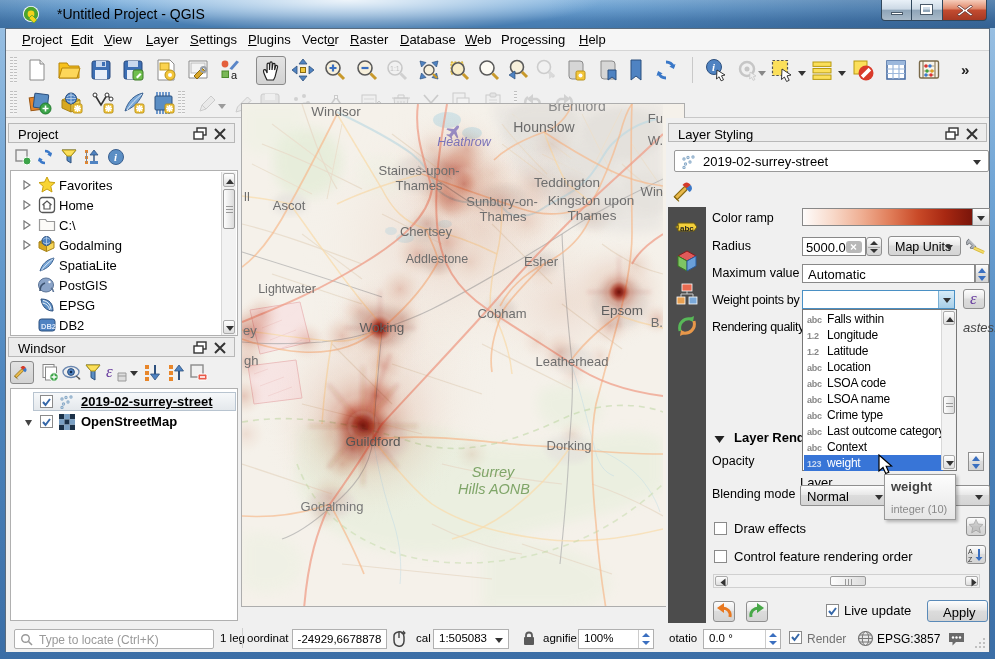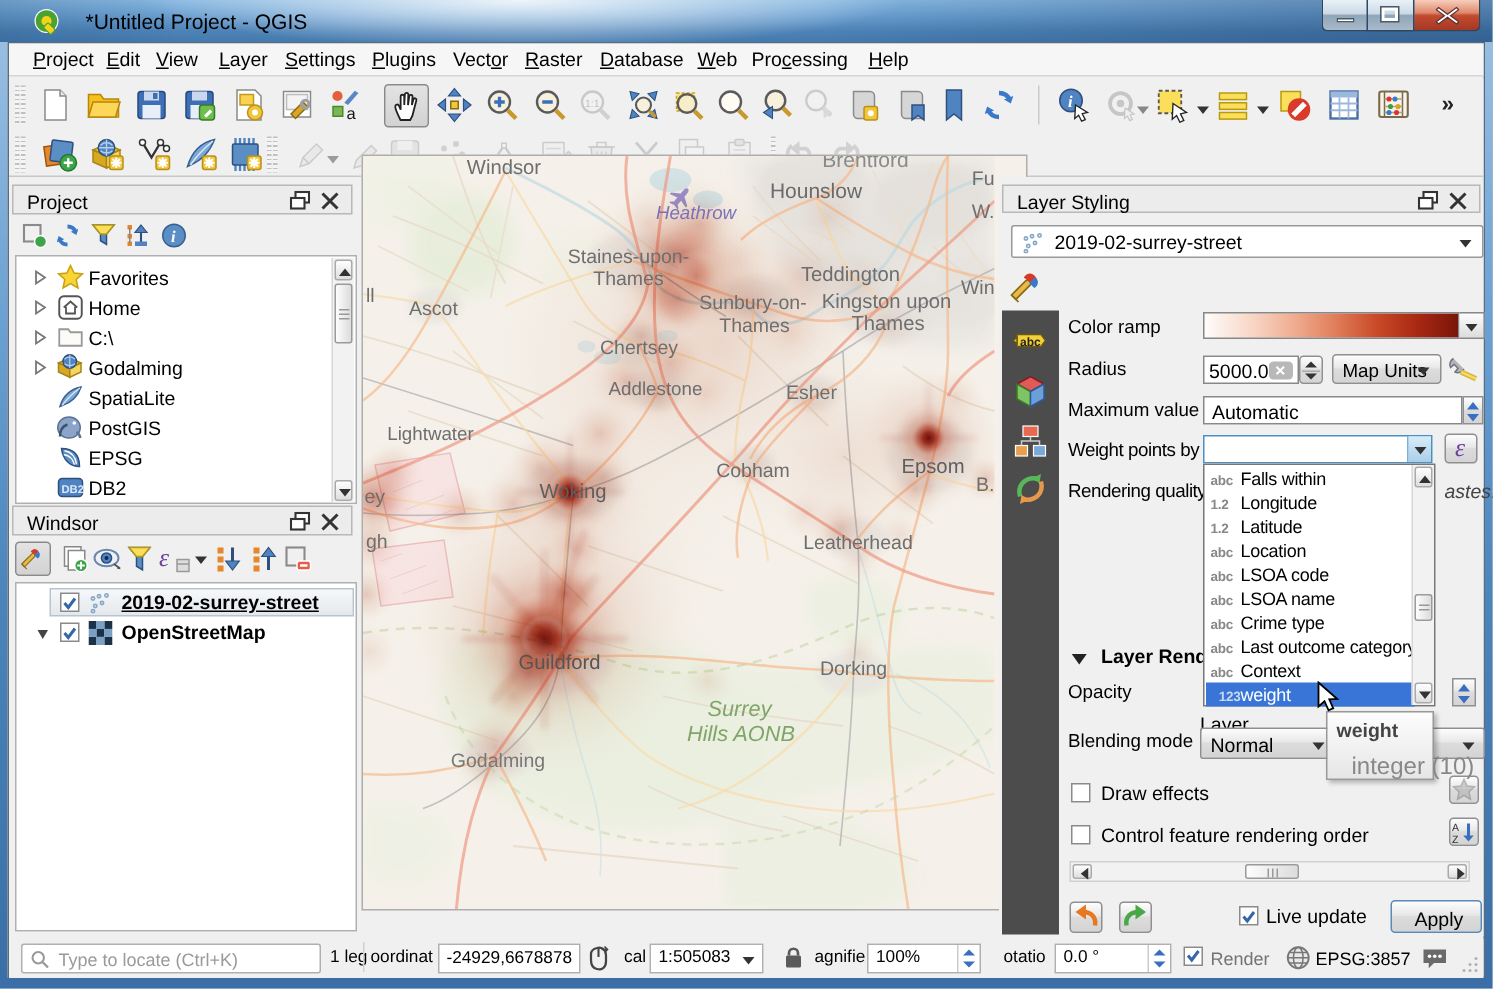--- a/index.html
+++ b/index.html
@@ -44,21 +44,21 @@
 
 .combo { position:absolute; background:#fff; border:1px solid #999; border-radius:2px; font-size:13px; color:#000; }
 .btnc { position:absolute; background:linear-gradient(180deg,#fdfdfd,#e8e8e8 45%,#dcdcdc 50%,#d4d4d4); border:1px solid #8f8f8f; border-radius:3px; }
 .arrow-d { width:0; height:0; border-left:4px solid transparent; border-right:4px solid transparent; border-top:5px solid #333; position:absolute; }
 .chk { position:absolute; width:13px; height:13px; background:#fff; border:1px solid #8a8a8a; }
 .lbl { position:absolute; color:#000; font-size:13px; white-space:nowrap; }
 .sbthumb { position:absolute; background:linear-gradient(90deg,#fdfdfd,#dcdcdc); border:1px solid #9a9a9a; border-radius:2px; }
 .ddrow { position:absolute; left:1px; width:139px; height:16px; font-size:12px; letter-spacing:-0.2px; color:#000; line-height:16px; white-space:nowrap; overflow:hidden; }
 .ddrow .ddi { display:inline-block; width:20px; margin-left:3px; font-size:9px; font-weight:bold; color:#888; vertical-align:0px; }
 .ddrow.sel { background:#3875d7; color:#fff; }
-.ddrow.sel .ddi { color:#c8d8f0;text-align:right; }
+.ddrow.sel .ddi { color:#c8d8f0; }
 </style>
 </head>
 <body>
 <div id="frame"></div>
 <div id="titlebar">
     <div id="titleshine"></div>
     <div id="titledark"></div>
   </div>
 <div id="client"></div>
 <div id="titletext">*Untitled Project - QGIS</div>
@@ -1076,21 +1076,21 @@
         <div style="position:absolute;left:2px;top:6px;width:7px;height:1px;background:#999;box-shadow:0 3px #999"></div>
       </div>
    <div style="position:absolute;left:1px;bottom:1px;width:12px;height:14px;background:linear-gradient(180deg,#fefefe,#dedede);border:1px solid #aaa;border-radius:2px">
         <div class="arrow-d" style="left:2px;top:5px"></div>
       </div>
  </div>
 </div>
 
 <div class="abs" style="left:884px;top:474px;width:72px;height:46px;background:linear-gradient(180deg,#fdfdfd,#e6e6e6);border:1px solid #999;box-shadow:2px 2px 3px rgba(0,0,0,0.25);z-index:40">
  <div class="lbl" style="left:6px;top:4px;font-weight:bold;color:#444">weight</div>
- <div class="lbl" style="left:16px;top:28px;color:#888;font-size:16px">integer (10)</div>
+ <div class="lbl" style="left:6px;top:28px;color:#888;font-size:11px">integer (10)</div>
 </div>
 
 <svg class="abs" style="left:877px;top:454px;z-index:50" width="19" height="23" viewBox="0 0 19 23">
     <path d="M2 1 L2 17 L6 13.5 L8.7 19.5 L11.8 18.2 L9.2 12.2 L14.5 12 Z" fill="#fff" stroke="#000" stroke-width="1.2"></path>
   </svg>
 
 <div id="statusbar" class="abs" style="left:6px;top:626px;width:983px;height:26px;background:#f0f0f0;font-size:11.5px">
  <div style="position:absolute;left:8px;top:3px;width:200px;height:20px;background:#fff;border:1px solid #b0b0b0;border-radius:2px">
    <svg style="position:absolute;left:5px;top:3px" width="13" height="13" viewBox="0 0 13 13">
         <circle cx="5.5" cy="5.5" r="3.8" fill="none" stroke="#999" stroke-width="1.4"></circle>

